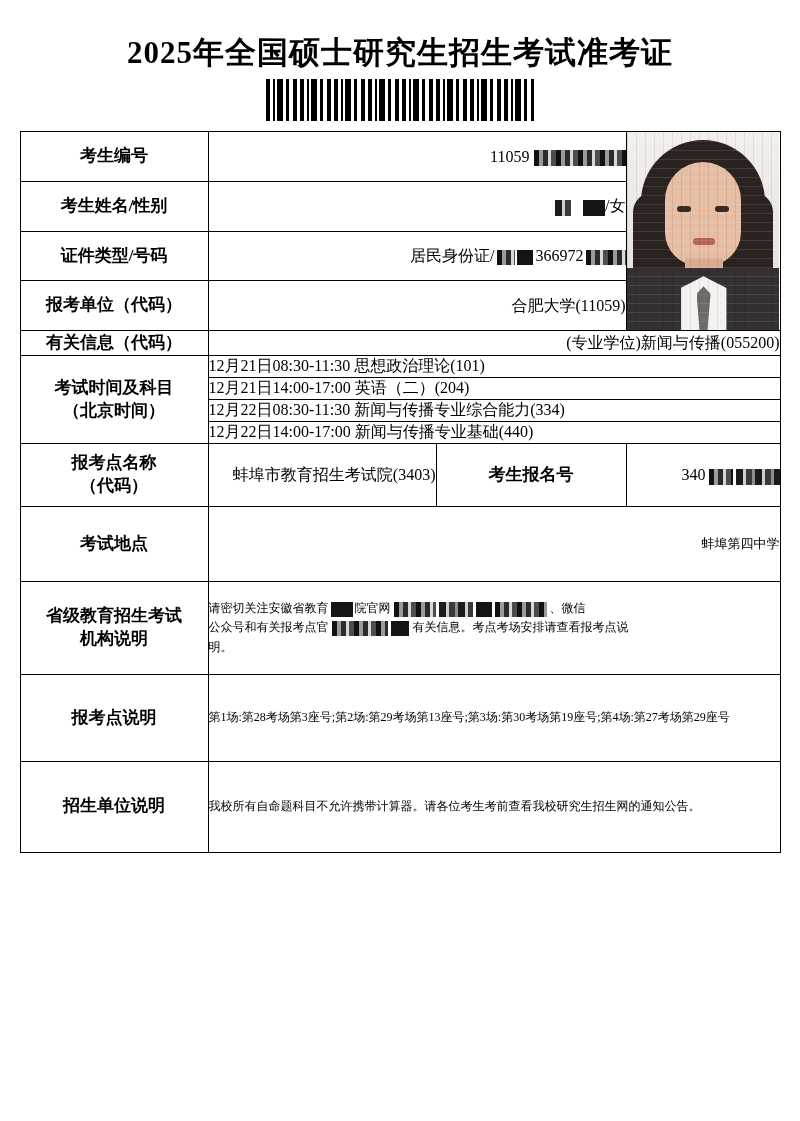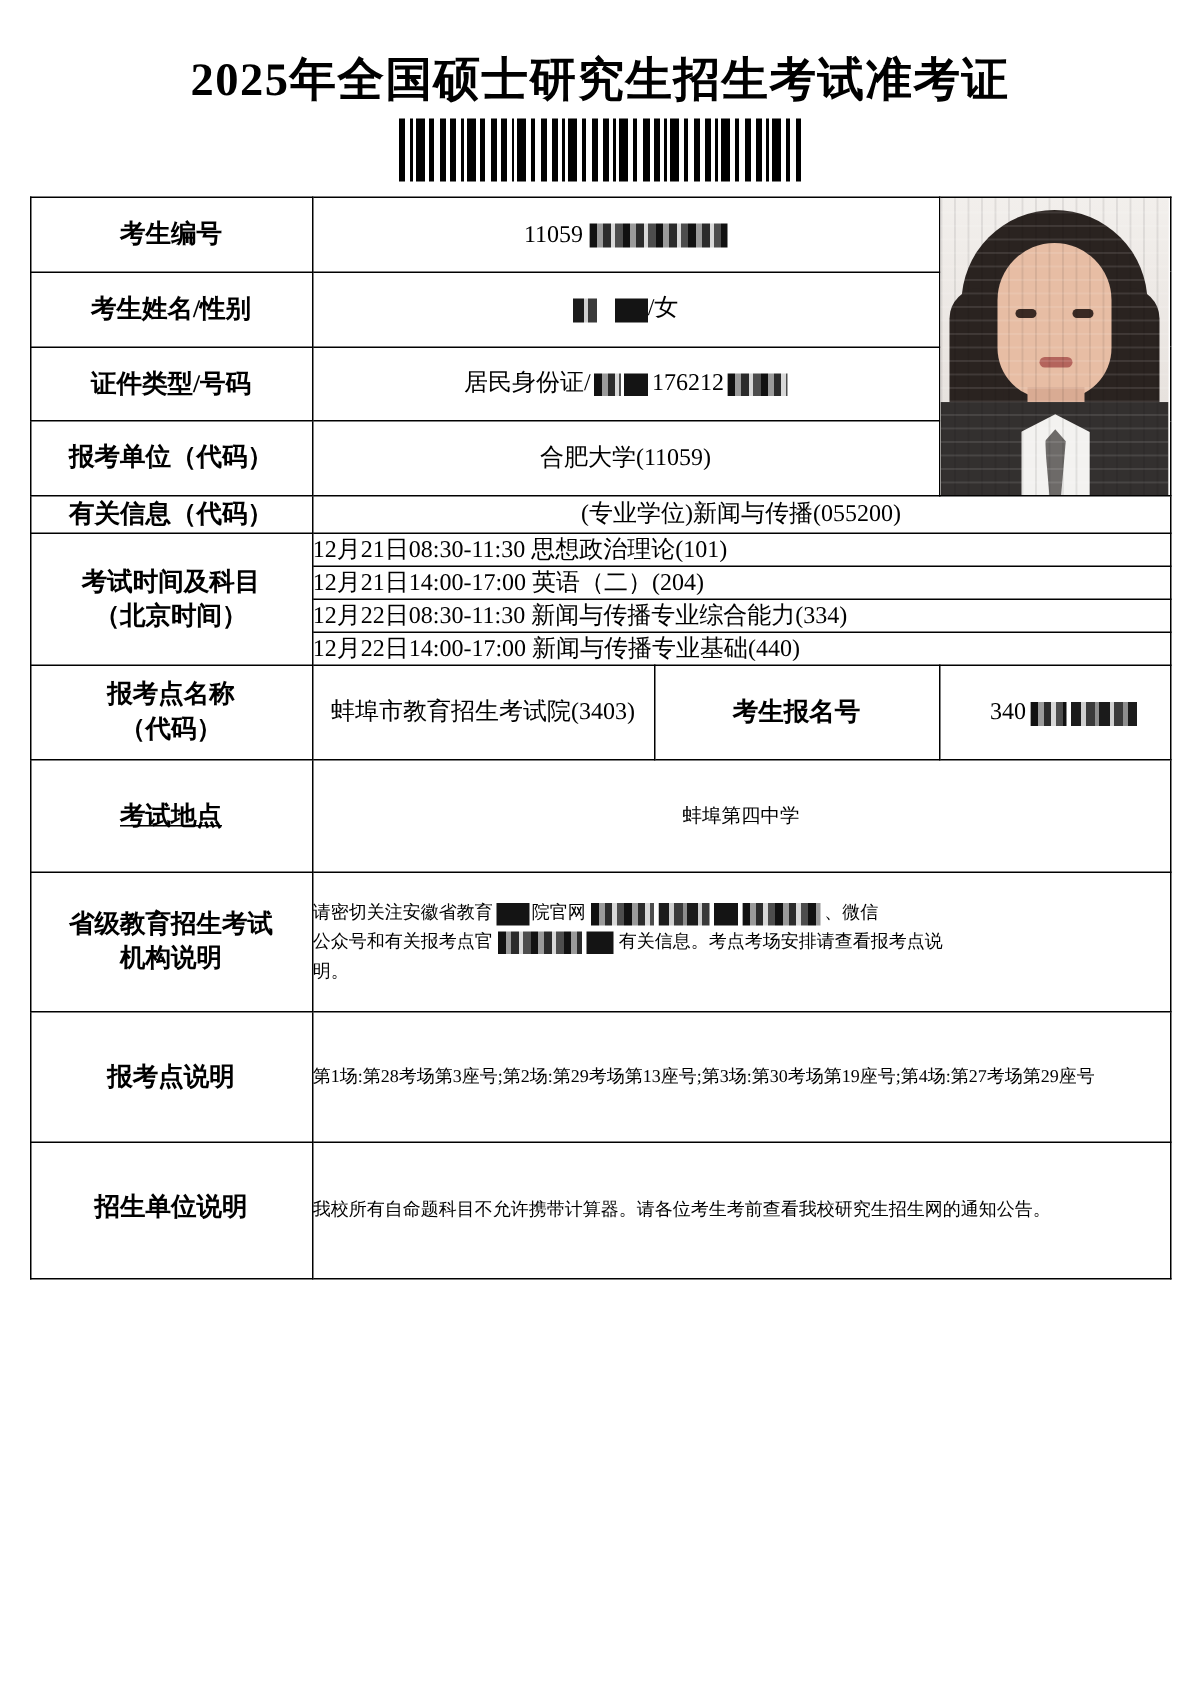--- a/index.html
+++ b/index.html
@@ -96,21 +96,21 @@
     vertical-align: middle;
   }
   .lbl {
     text-align: center;
     font-size: 17px;
     font-weight: bold;
     line-height: 1.35;
     padding: 7px 4px;
   }
   .val {
-    text-align: center;
+    text-align: right;
     font-size: 16px;
     padding: 7px 10px;
     line-height: 1.5;
   }
   .val-sm {
     font-size: 13px;
     line-height: 1.55;
   }
   .nowrap { white-space: nowrap; }
 
@@ -273,21 +273,21 @@
       <tr>
         <td class="lbl">考生姓名/性别</td>
         <td class="val nowrap" colspan="2">
           <span class="redact mix2" style="width:16px;height:16px;"></span><span class="redact solid" style="width:22px;height:16px;margin-left:12px;"></span><span>/女</span>
         </td>
       </tr>
 
       <tr>
         <td class="lbl">证件类型/号码</td>
         <td class="val nowrap" colspan="2">
-          <span>居民身份证</span><span>/</span><span class="redact" style="width:18px;height:15px;margin:0 2px;"></span><span class="redact solid" style="width:16px;height:15px;margin-right:3px;"></span><span>176212</span><span class="redact" style="width:40px;height:15px;margin-left:2px;"></span>
+          <span>居民身份证</span><span>/</span><span class="redact" style="width:18px;height:15px;margin:0 2px;"></span><span class="redact solid" style="width:16px;height:15px;margin-right:3px;"></span><span>366972</span><span class="redact" style="width:40px;height:15px;margin-left:2px;"></span>
         </td>
       </tr>
 
       <tr>
         <td class="lbl">报考单位（代码）</td>
         <td class="val" colspan="2">合肥大学(11059)</td>
       </tr>
 
       <tr>
         <td class="lbl">有关信息（代码）</td>
@@ -317,21 +317,21 @@
           <div>（代码）</div>
         </td>
         <td class="val">蚌埠市教育招生考试院(3403)</td>
         <td class="mid-label">考生报名号</td>
         <td class="val nowrap" style="padding-left:12px;">
           <span>340</span><span class="redact" style="width:24px;height:16px;margin:0 3px;"></span><span class="redact mix2" style="width:44px;height:16px;"></span>
         </td>
       </tr>
 
       <tr>
-        <td class="lbl" style="height:74px;text-decoration:underline;">考试地点</td>
+        <td class="lbl" style="height:74px;">考试地点</td>
         <td class="val val-sm" colspan="3">蚌埠第四中学</td>
       </tr>
 
       <tr>
         <td class="lbl" style="height:92px;">
           <div>省级教育招生考试</div>
           <div>机构说明</div>
         </td>
         <td class="note-cell" colspan="3">
           <span class="inline-redact-line">

